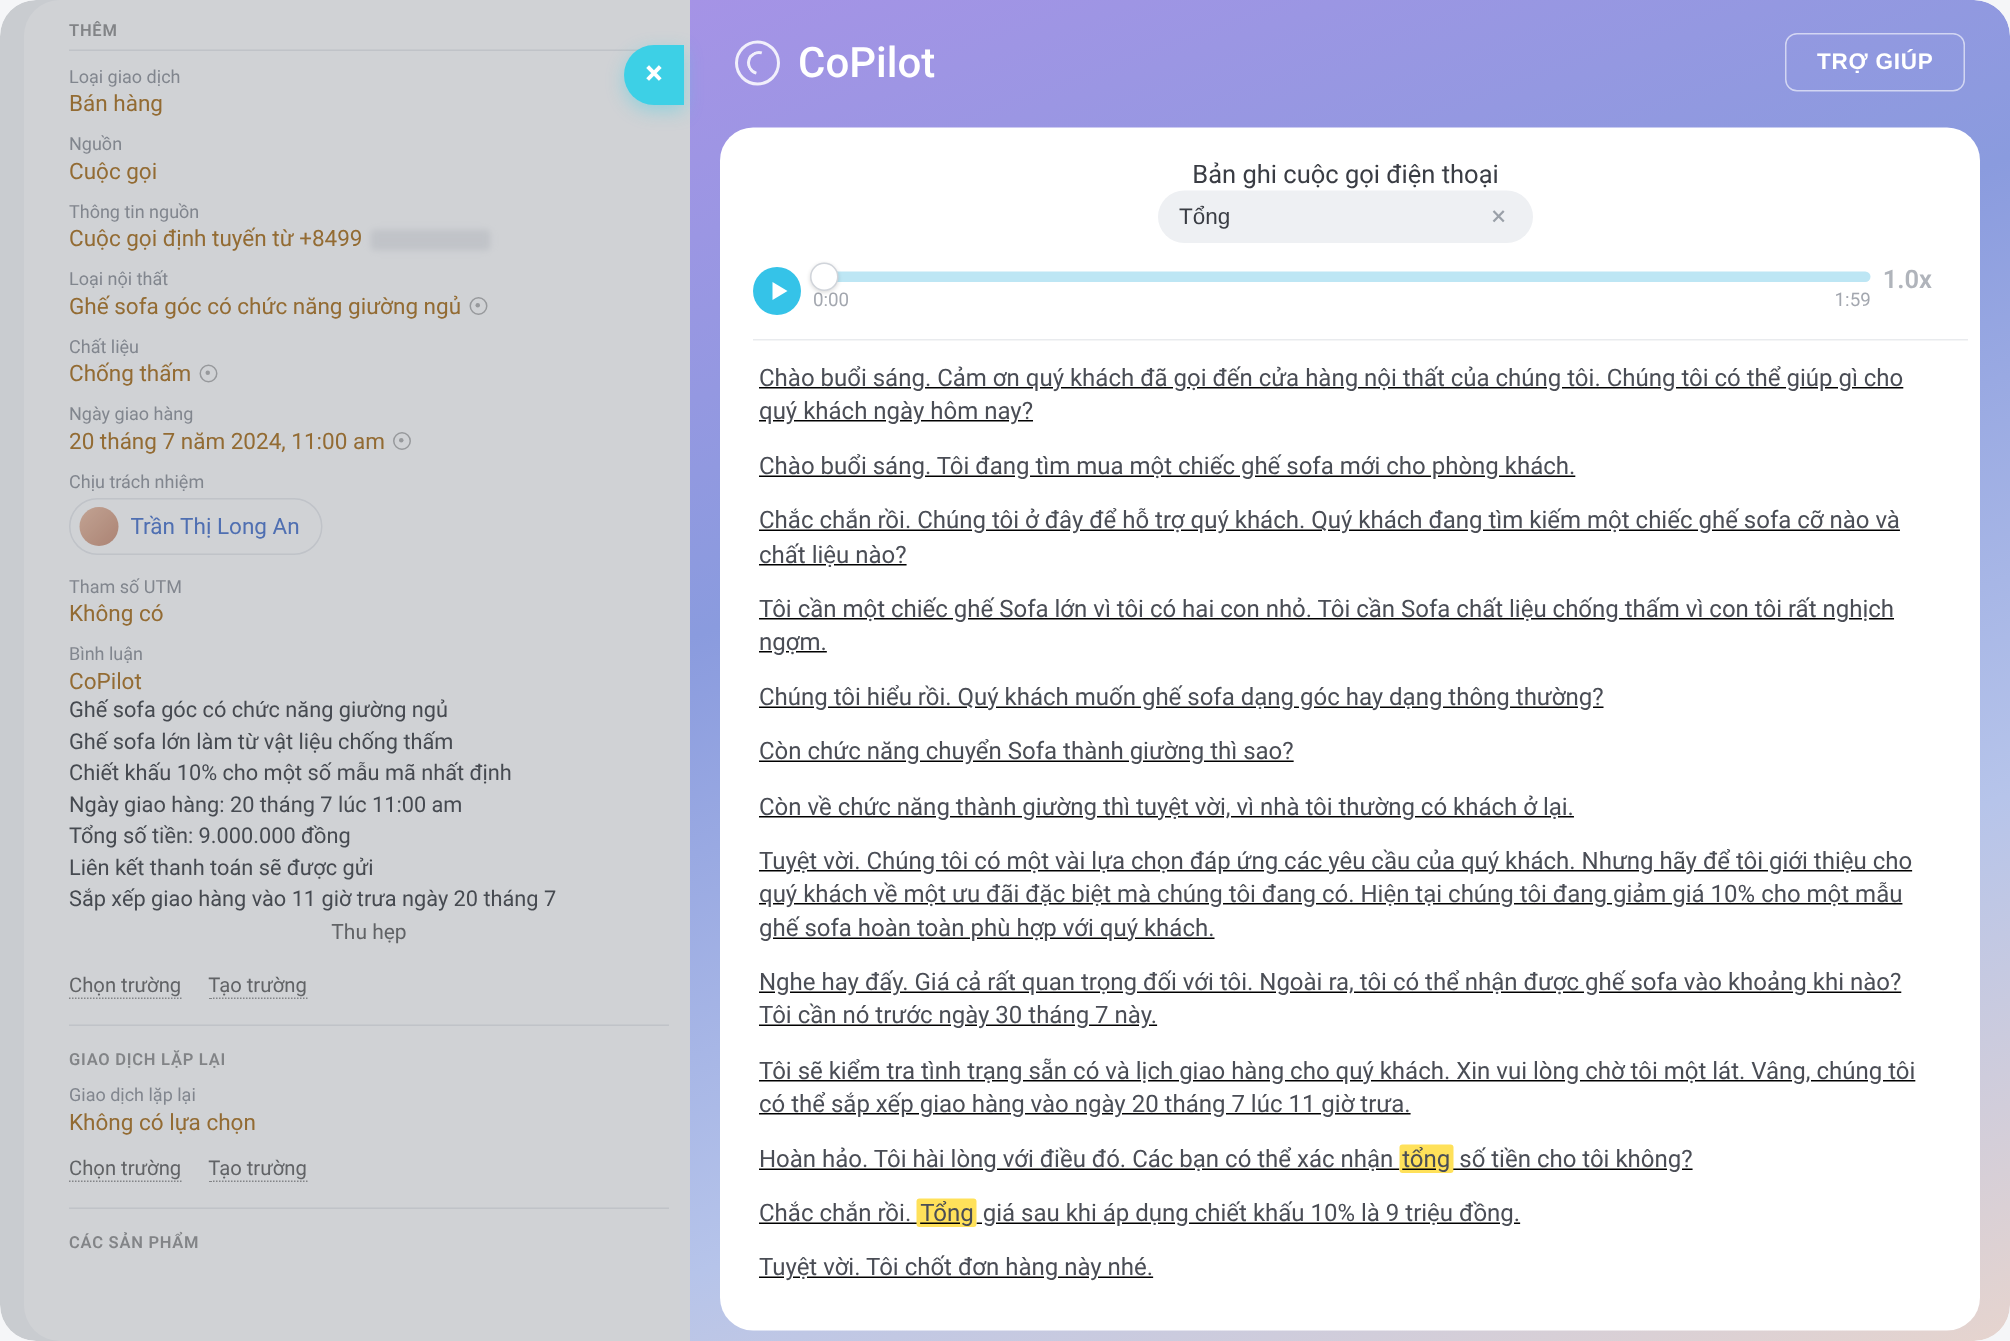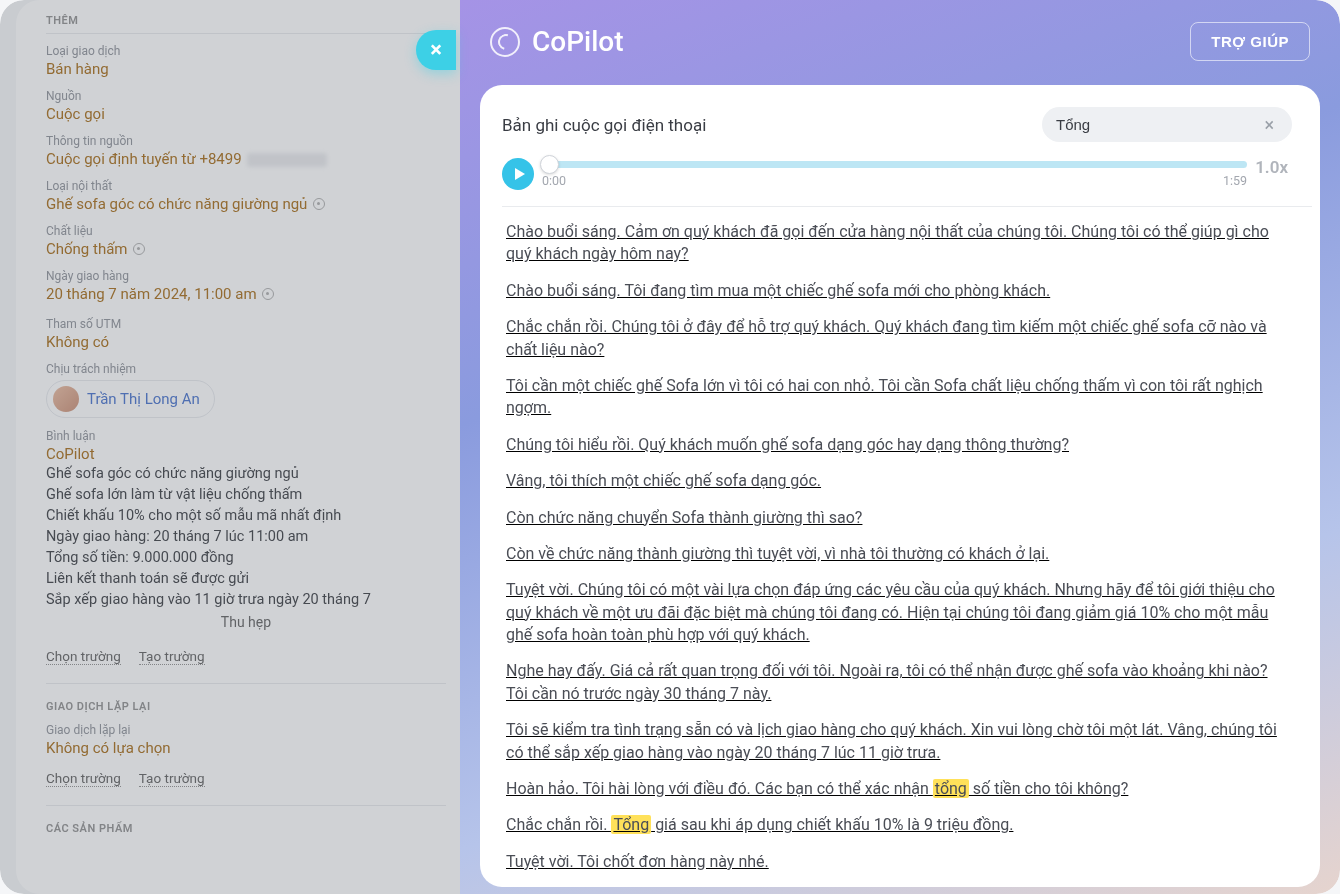--- a/index.html
+++ b/index.html
@@ -183,20 +183,21 @@
   height: 802px;
   display: flex;
   flex-direction: column;
 }
 .card-top {
   display: flex;
   align-items: center;
   justify-content: space-between;
   padding-right: 20px;
   margin-bottom: 16px;
+  flex-direction: column;
 }
 .card-title {
   font-size: 17px;
   color: #3a3d44;
 }
 .search-pill {
   background: #eef0f3;
   border-radius: 22px;
   padding: 7px 14px;
   display: flex;
@@ -338,31 +339,31 @@
   </div>
 
   <div class="field">
     <div class="field-label">Ngày giao hàng</div>
     <div class="field-value">
       <span>20 tháng 7 năm 2024, 11:00 am</span>
       <span class="ai-icon"></span>
     </div>
   </div>
 
-  <div class="field" style="margin-top:14px;">
-    <div class="field-label">Tham số UTM</div>
-    <div class="field-value">Không có</div>
-  </div>
-
   <div class="field">
     <div class="field-label">Chịu trách nhiệm</div>
     <div class="resp-person">
       <span class="avatar"></span>
       <span>Trần Thị Long An</span>
     </div>
+  </div>
+
+  <div class="field" style="margin-top:14px;">
+    <div class="field-label">Tham số UTM</div>
+    <div class="field-value">Không có</div>
   </div>
 
   <div class="field">
     <div class="field-label">Bình luận</div>
     <div class="field-value">CoPilot</div>
     <div class="comment-body" id="comment-body">
         <div>Ghế sofa góc có chức năng giường ngủ</div>
         <div>Ghế sofa lớn làm từ vật liệu chống thấm</div>
         <div>Chiết khấu 10% cho một số mẫu mã nhất định</div>
         <div>Ngày giao hàng: 20 tháng 7 lúc 11:00 am</div>
@@ -434,21 +435,20 @@
       </div>
       <div class="speed">1.0x</div>
     </div>
 
     <div class="transcript" id="transcript">
         <p>Chào buổi sáng. Cảm ơn quý khách đã gọi đến cửa hàng nội thất của chúng tôi. Chúng tôi có thể giúp gì cho quý khách ngày hôm nay?</p>
         <p>Chào buổi sáng. Tôi đang tìm mua một chiếc ghế sofa mới cho phòng khách.</p>
         <p>Chắc chắn rồi. Chúng tôi ở đây để hỗ trợ quý khách. Quý khách đang tìm kiếm một chiếc ghế sofa cỡ nào và chất liệu nào?</p>
         <p>Tôi cần một chiếc ghế Sofa lớn vì tôi có hai con nhỏ. Tôi cần Sofa chất liệu chống thấm vì con tôi rất nghịch ngợm.</p>
         <p>Chúng tôi hiểu rồi. Quý khách muốn ghế sofa dạng góc hay dạng thông thường?</p>
-        <p>Vâng, tôi thích một chiếc ghế sofa dạng góc.</p>
         <p>Còn chức năng chuyển Sofa thành giường thì sao?</p>
         <p>Còn về chức năng thành giường thì tuyệt vời, vì nhà tôi thường có khách ở lại.</p>
         <p>Tuyệt vời. Chúng tôi có một vài lựa chọn đáp ứng các yêu cầu của quý khách. Nhưng hãy để tôi giới thiệu cho quý khách về một ưu đãi đặc biệt mà chúng tôi đang có. Hiện tại chúng tôi đang giảm giá 10% cho một mẫu ghế sofa hoàn toàn phù hợp với quý khách.</p>
         <p>Nghe hay đấy. Giá cả rất quan trọng đối với tôi. Ngoài ra, tôi có thể nhận được ghế sofa vào khoảng khi nào? Tôi cần nó trước ngày 30 tháng 7 này.</p>
         <p>Tôi sẽ kiểm tra tình trạng sẵn có và lịch giao hàng cho quý khách. Xin vui lòng chờ tôi một lát. Vâng, chúng tôi có thể sắp xếp giao hàng vào ngày 20 tháng 7 lúc 11 giờ trưa.</p>
         <p>Hoàn hảo. Tôi hài lòng với điều đó. Các bạn có thể xác nhận <span class="hl">tổng</span> số tiền cho tôi không?</p>
         <p>Chắc chắn rồi. <span class="hl">Tổng</span> giá sau khi áp dụng chiết khấu 10% là 9 triệu đồng.</p>
         <p>Tuyệt vời. Tôi chốt đơn hàng này nhé.</p>
       </div>
   </div>

